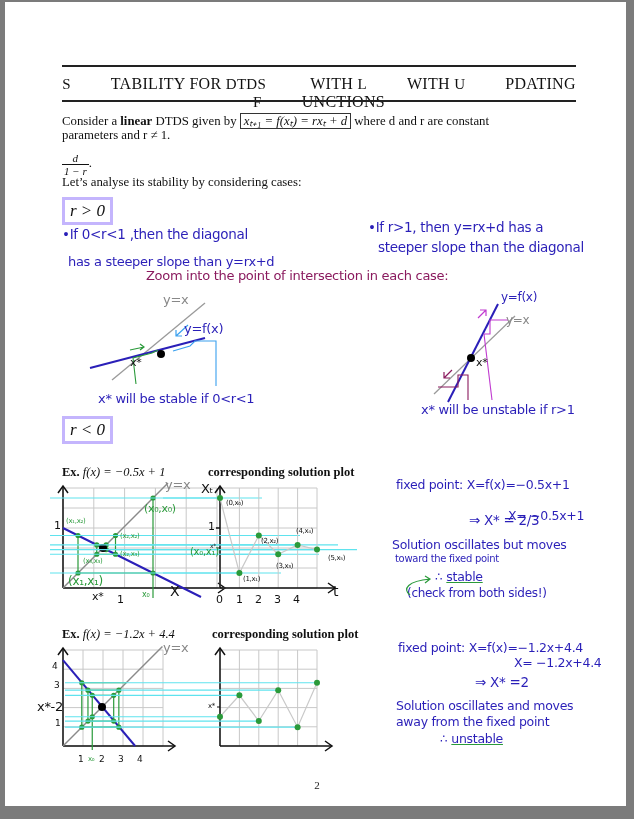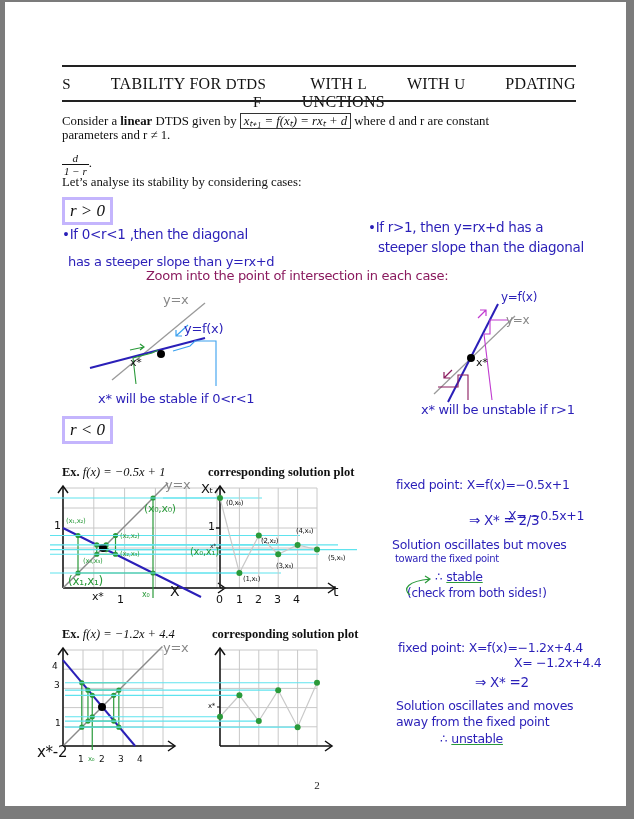--- a/index.html
+++ b/index.html
@@ -264,21 +264,21 @@
     <circle cx="39.4" cy="55.3" r="3" fill="#2a9a3a"></circle>
     <circle cx="58.8" cy="81.03999999999999" r="3" fill="#2a9a3a"></circle>
     <circle cx="78.19999999999999" cy="50.152" r="3" fill="#2a9a3a"></circle>
     <circle cx="97.6" cy="87.22149999999999" r="3" fill="#2a9a3a"></circle>
     <circle cx="117" cy="42.742" r="3" fill="#2a9a3a"></circle>
   </svg>
 
 <div class="hand" style="left:163px;top:640px;font-size:13px;color:#888;">y=x</div>
 <div class="hand" style="left:52px;top:661px;font-size:9px;color:#111;">4</div>
 <div class="hand" style="left:54px;top:680px;font-size:9px;color:#111;">3</div>
-<div class="hand" style="left:37px;top:699px;font-size:15px;color:#111;margin-top:44px;">x*-2</div>
+<div class="hand" style="left:37px;top:699px;font-size:13px;color:#111;">x*-2</div>
 <div class="hand" style="left:55px;top:718px;font-size:9px;color:#111;">1</div>
 <div class="hand" style="left:78px;top:754px;font-size:9px;color:#111;">1</div>
 <div class="hand green" style="left:88px;top:755px;font-size:7px;">x₀</div>
 <div class="hand" style="left:99px;top:754px;font-size:9px;color:#111;">2</div>
 <div class="hand" style="left:118px;top:754px;font-size:9px;color:#111;">3</div>
 <div class="hand" style="left:137px;top:754px;font-size:9px;color:#111;">4</div>
 <div class="hand" style="left:208px;top:702px;font-size:7px;color:#111;">x*</div>
 
 <div class="hand blue" style="left:398px;top:640px;font-size:12.5px;">fixed point:  X=f(x)=−1.2x+4.4</div>
 <div class="hand blue" style="left:514px;top:655px;font-size:12.5px;">X= −1.2x+4.4</div>

